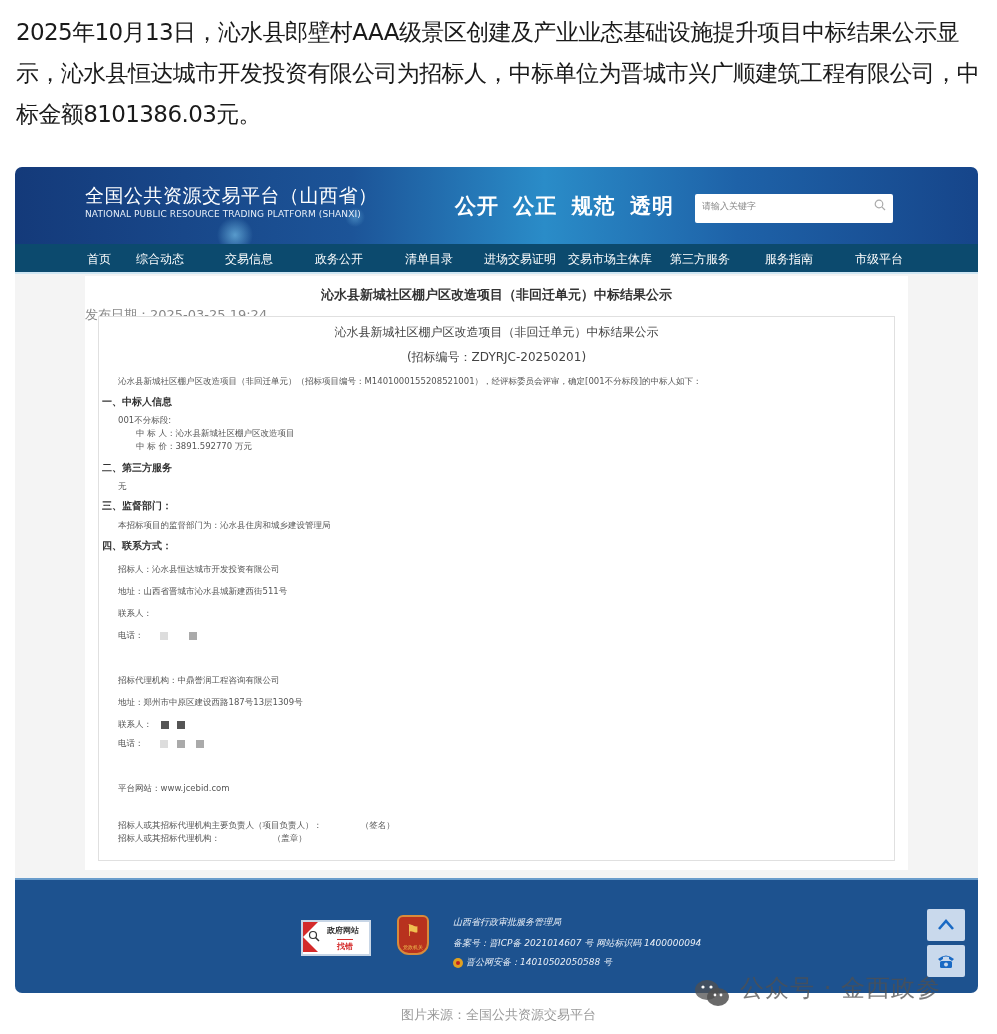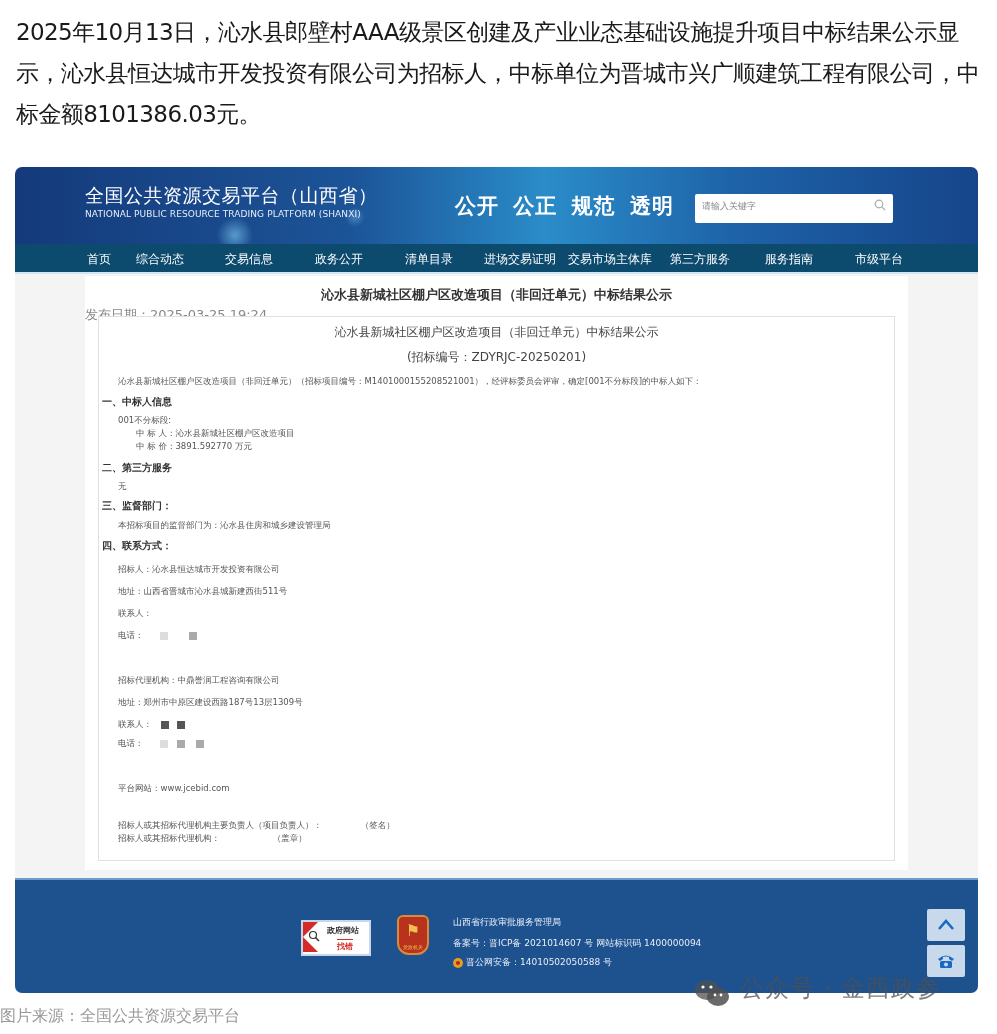--- a/index.html
+++ b/index.html
@@ -90,36 +90,36 @@
     .gov-badge .tri { position: absolute; left: 0; top: 0; width: 0; height: 0; border-top: 15px solid #d42a2a; border-bottom: 15px solid #d42a2a; border-right: 15px solid transparent; }
     .gov-badge .lbl1 { position: absolute; left: 24px; top: 3px; font-size: 8px; color: #333; font-weight: bold; }
     .gov-badge .lbl2 { position: absolute; left: 34px; top: 17px; font-size: 8px; color: #d42a2a; font-weight: bold; border-top: 1px solid #d42a2a; padding-top: 1px; }
     .gov-badge .mag { position: absolute; left: 5px; top: 8px; width: 12px; height: 12px; }
     .party-badge {
       position: absolute; left: 382px; top: 35px; width: 32px; height: 40px; background: #b8321e; border-radius: 6px 6px 12px 12px;
       border: 2px solid #d88b3a;
     }
     .party-badge .glyph { position: absolute; left: 0; top: 4px; width: 100%; text-align: center; color: #f0c050; font-size: 16px; font-weight: bold; }
     .party-badge .cap { position: absolute; left: 0; top: 27px; width: 100%; text-align: center; color: #f0c050; font-size: 5px; }
-    .ft { position: absolute; left: 438px; font-size: 9px; color: #e8eef6; white-space: nowrap; }
+    .ft { position: absolute; left: 438px; font-size: 9px; color: #e8eef6; white-space: nowrap; font-style: italic; }
     .police-icon { display: inline-block; width: 10px; height: 10px; border-radius: 50%; background: #e0a020; vertical-align: middle; margin-right: 3px; position: relative; }
     .police-icon::after { content: ""; position: absolute; left: 3px; top: 3px; width: 4px; height: 4px; background: #c02020; border-radius: 50%; }
 
     .float-btn {
       position: absolute; left: 912px; width: 38px; height: 32px; background: #c9d9ec; border-radius: 2px; cursor: pointer;
     }
     .float-btn svg { position: absolute; left: 9px; top: 6px; }
 
     .watermark {
       position: absolute; left: 694px; top: 972px; font-size: 24px; color: rgba(80,80,80,0.75); white-space: nowrap; letter-spacing: 1px;
     }
     .wechat-icon { position: absolute; left: 694px; top: 978px; width: 36px; height: 30px; }
 
     .caption {
-      position: absolute; left: 0; top: 1006px; width: 997px; font-size: 16px; color: #999;
+      position: absolute; left: 0; top: 1006px; width: 997px; text-align: center; font-size: 13px; color: #999;
     }
   </style>
 </head>
 <body>
 
 <div class="article-text">2025年10月13日，沁水县郎壁村AAA级景区创建及产业业态基础设施提升项目中标结果公示显示，沁水县恒达城市开发投资有限公司为招标人，中标单位为晋城市兴广顺建筑工程有限公司，中标金额8101386.03元。</div>
 
 <div class="shot">
 
   <div class="banner">

